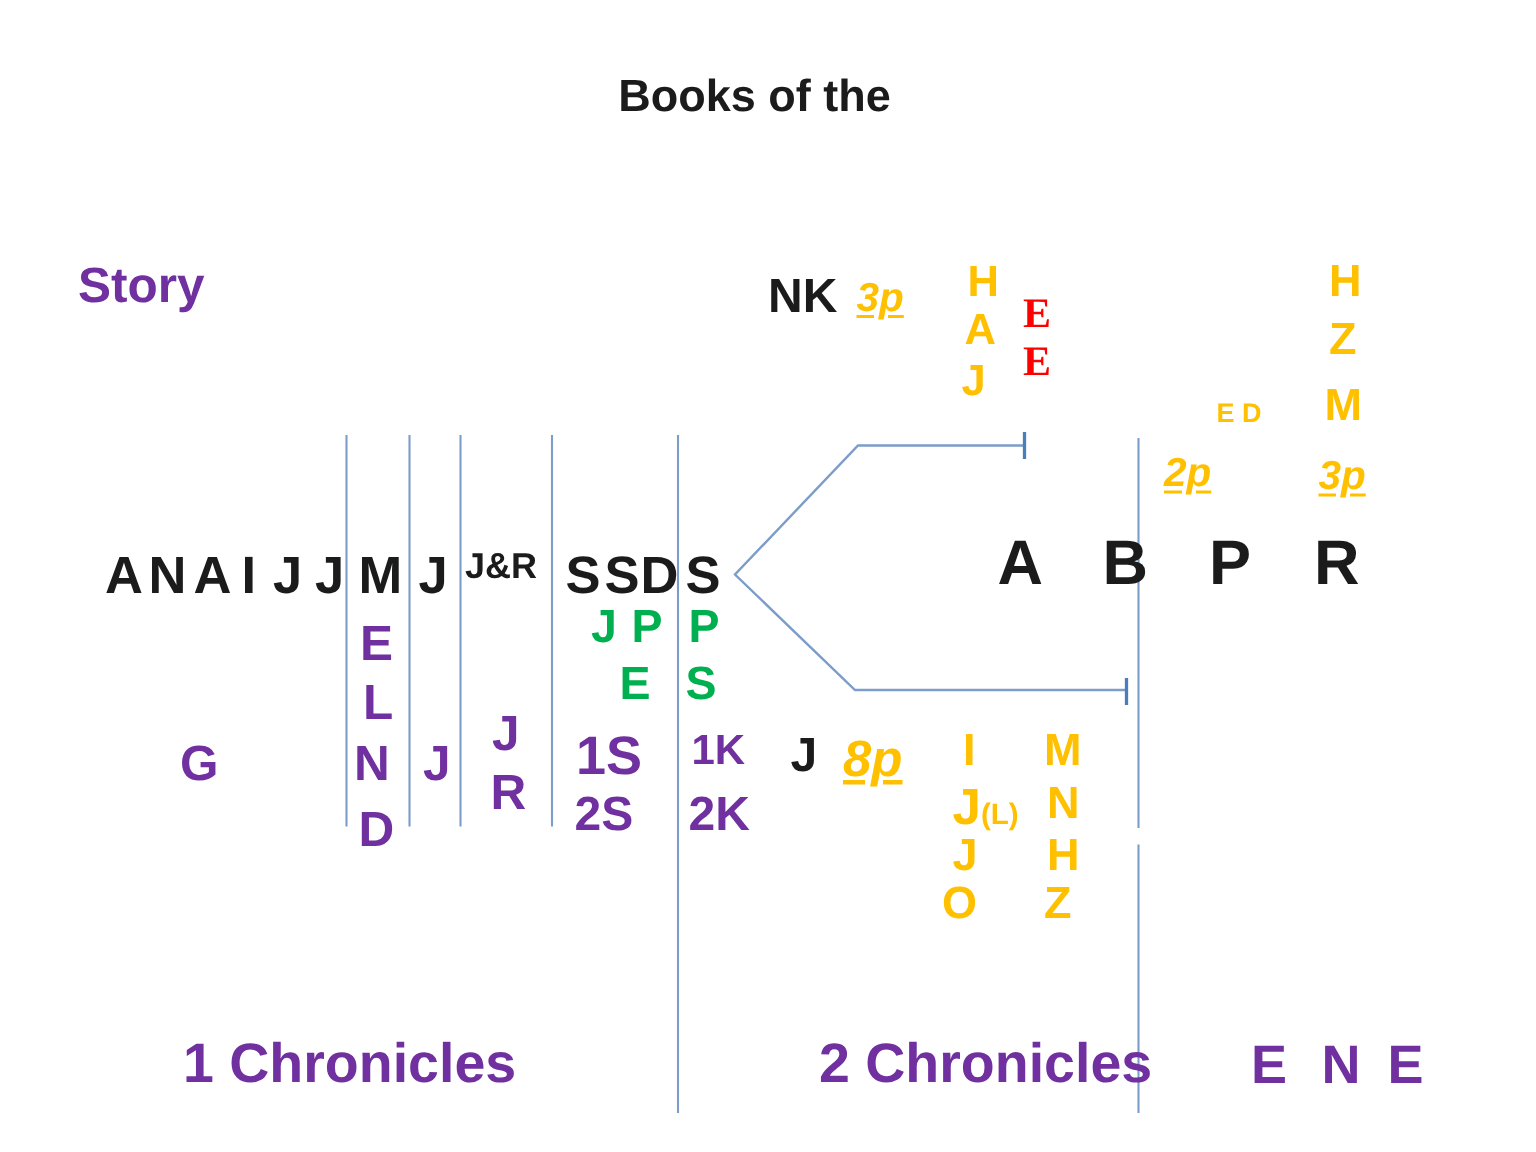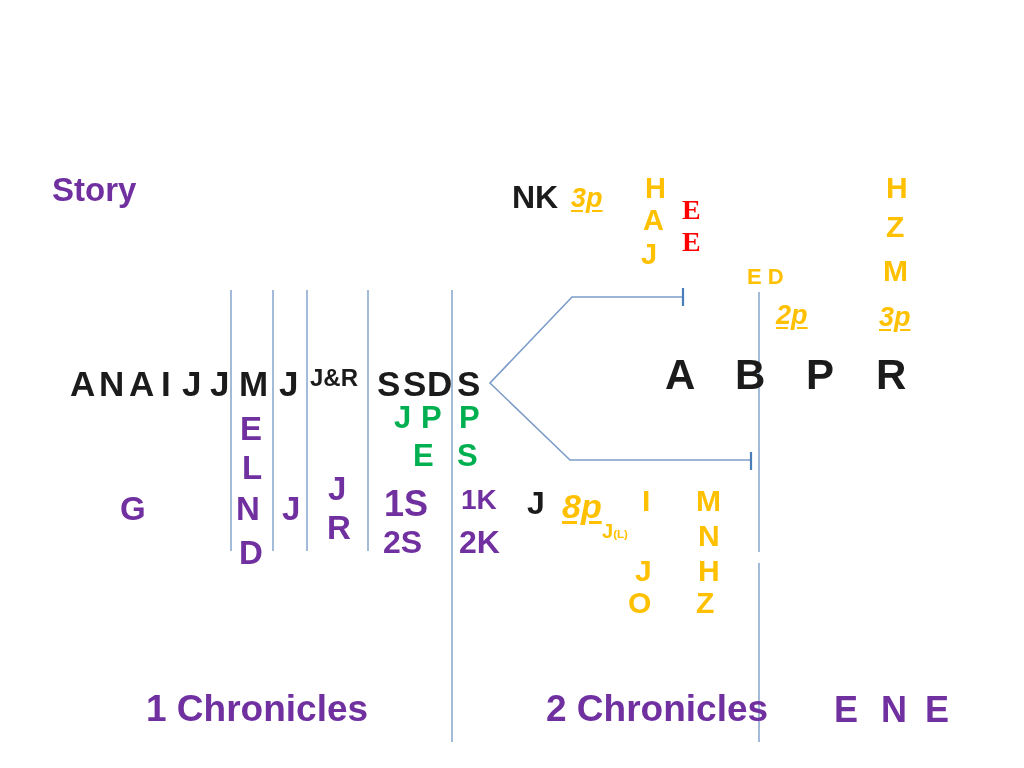--- a/index.html
+++ b/index.html
@@ -31,20 +31,21 @@
   }
   .dt .suffix{font-size:0.58em;font-weight:bold;}
   #lines-svg{position:absolute;left:0;top:0;pointer-events:none;}
 </style>
 </head>
 <body>
 
 <div id="slide">
 
   <div class="title">
+    <div>Books of the</div>
   </div>
 
   <div class="legend">
     <div class="story">Story</div>
   </div>
 
   <svg id="lines-svg" width="1024" height="768">
       <line x1="231" y1="290" x2="231" y2="551" stroke="#7C9DC9" stroke-width="1.4"></line>
       <line x1="273" y1="290" x2="273" y2="551" stroke="#7C9DC9" stroke-width="1.4"></line>
       <line x1="307" y1="290" x2="307" y2="551" stroke="#7C9DC9" stroke-width="1.4"></line>
@@ -62,21 +63,21 @@
       <span class="dt yi" style="left: 571px; top: 185px; font-size: 27px;">3p</span>
       <span class="dt y" style="left: 645px; top: 174px; font-size: 29px;">H</span>
       <span class="dt y" style="left: 643px; top: 206px; font-size: 29px;">A</span>
       <span class="dt y" style="left: 641px; top: 240px; font-size: 29px;">J</span>
       <span class="dt r" style="left: 682px; top: 196px; font-size: 28px;">E</span>
       <span class="dt r" style="left: 682px; top: 228px; font-size: 28px;">E</span>
       <span class="dt y" style="left: 886px; top: 173px; font-size: 30px;">H</span>
       <span class="dt y" style="left: 886px; top: 212px; font-size: 30px;">Z</span>
       <span class="dt y" style="left: 883px; top: 256px; font-size: 30px;">M</span>
       <span class="dt yi" style="left: 879px; top: 304px; font-size: 27px;">3p</span>
-      <span class="dt y" style="left: 747px; top: 266px; font-size: 22px;">E D</span>
+      <span class="dt y" style="left: 811px; top: 266px; font-size: 18px;">E D</span>
       <span class="dt yi" style="left: 776px; top: 302px; font-size: 27px;">2p</span>
       <span class="dt k" style="left: 70px; top: 366px; font-size: 35px;">A</span>
       <span class="dt k" style="left: 99px; top: 366px; font-size: 35px;">N</span>
       <span class="dt k" style="left: 129px; top: 366px; font-size: 35px;">A</span>
       <span class="dt k" style="left: 161px; top: 366px; font-size: 35px;">I</span>
       <span class="dt k" style="left: 182px; top: 366px; font-size: 35px;">J</span>
       <span class="dt k" style="left: 210px; top: 366px; font-size: 35px;">J</span>
       <span class="dt k" style="left: 239px; top: 366px; font-size: 35px;">M</span>
       <span class="dt k" style="left: 279px; top: 366px; font-size: 35px;">J</span>
       <span class="dt k" style="left: 310px; top: 366px; font-size: 24px;">J&amp;R</span>
@@ -101,27 +102,27 @@
       <span class="dt g" style="left: 459px; top: 402px; font-size: 31px;">P</span>
       <span class="dt g" style="left: 413px; top: 440px; font-size: 31px;">E</span>
       <span class="dt g" style="left: 457px; top: 440px; font-size: 31px;">S</span>
       <span class="dt p" style="left: 384px; top: 486px; font-size: 36px;">1S</span>
       <span class="dt p" style="left: 383px; top: 526px; font-size: 32px;">2S</span>
       <span class="dt p" style="left: 461px; top: 486px; font-size: 28px;">1K</span>
       <span class="dt p" style="left: 459px; top: 526px; font-size: 32px;">2K</span>
       <span class="dt k" style="left: 527px; top: 487px; font-size: 32px;">J</span>
       <span class="dt yi" style="left: 562px; top: 489px; font-size: 34px;">8p</span>
       <span class="dt y" style="left: 642px; top: 486px; font-size: 30px;">I</span>
-      <span class="dt y" style="left: 602px; top: 521px; font-size: 20px;">J<span class="suffix">(L)</span></span>
+      <span class="dt y" style="left: 635px; top: 521px; font-size: 34px;">J<span class="suffix">(L)</span></span>
       <span class="dt y" style="left: 635px; top: 556px; font-size: 30px;">J</span>
       <span class="dt y" style="left: 628px; top: 588px; font-size: 30px;">O</span>
       <span class="dt y" style="left: 696px; top: 486px; font-size: 30px;">M</span>
       <span class="dt y" style="left: 698px; top: 521px; font-size: 30px;">N</span>
       <span class="dt y" style="left: 698px; top: 556px; font-size: 30px;">H</span>
       <span class="dt y" style="left: 696px; top: 588px; font-size: 30px;">Z</span>
-      <span class="dt p" style="left: 122px; top: 690px; font-size: 37px; margin-left: 24px;">1 Chronicles</span>
+      <span class="dt p" style="left: 122px; top: 690px; font-size: 37px;">1 Chronicles</span>
       <span class="dt p" style="left: 506px; top: 690px; font-size: 37px; margin-left: 40px;">2 Chronicles</span>
       <span class="dt p" style="left: 834px; top: 692px; font-size: 36px;">E</span>
       <span class="dt p" style="left: 881px; top: 692px; font-size: 36px;">N</span>
       <span class="dt p" style="left: 925px; top: 692px; font-size: 36px;">E</span>
     </div>
 
 </div>
 
 </body></html>

